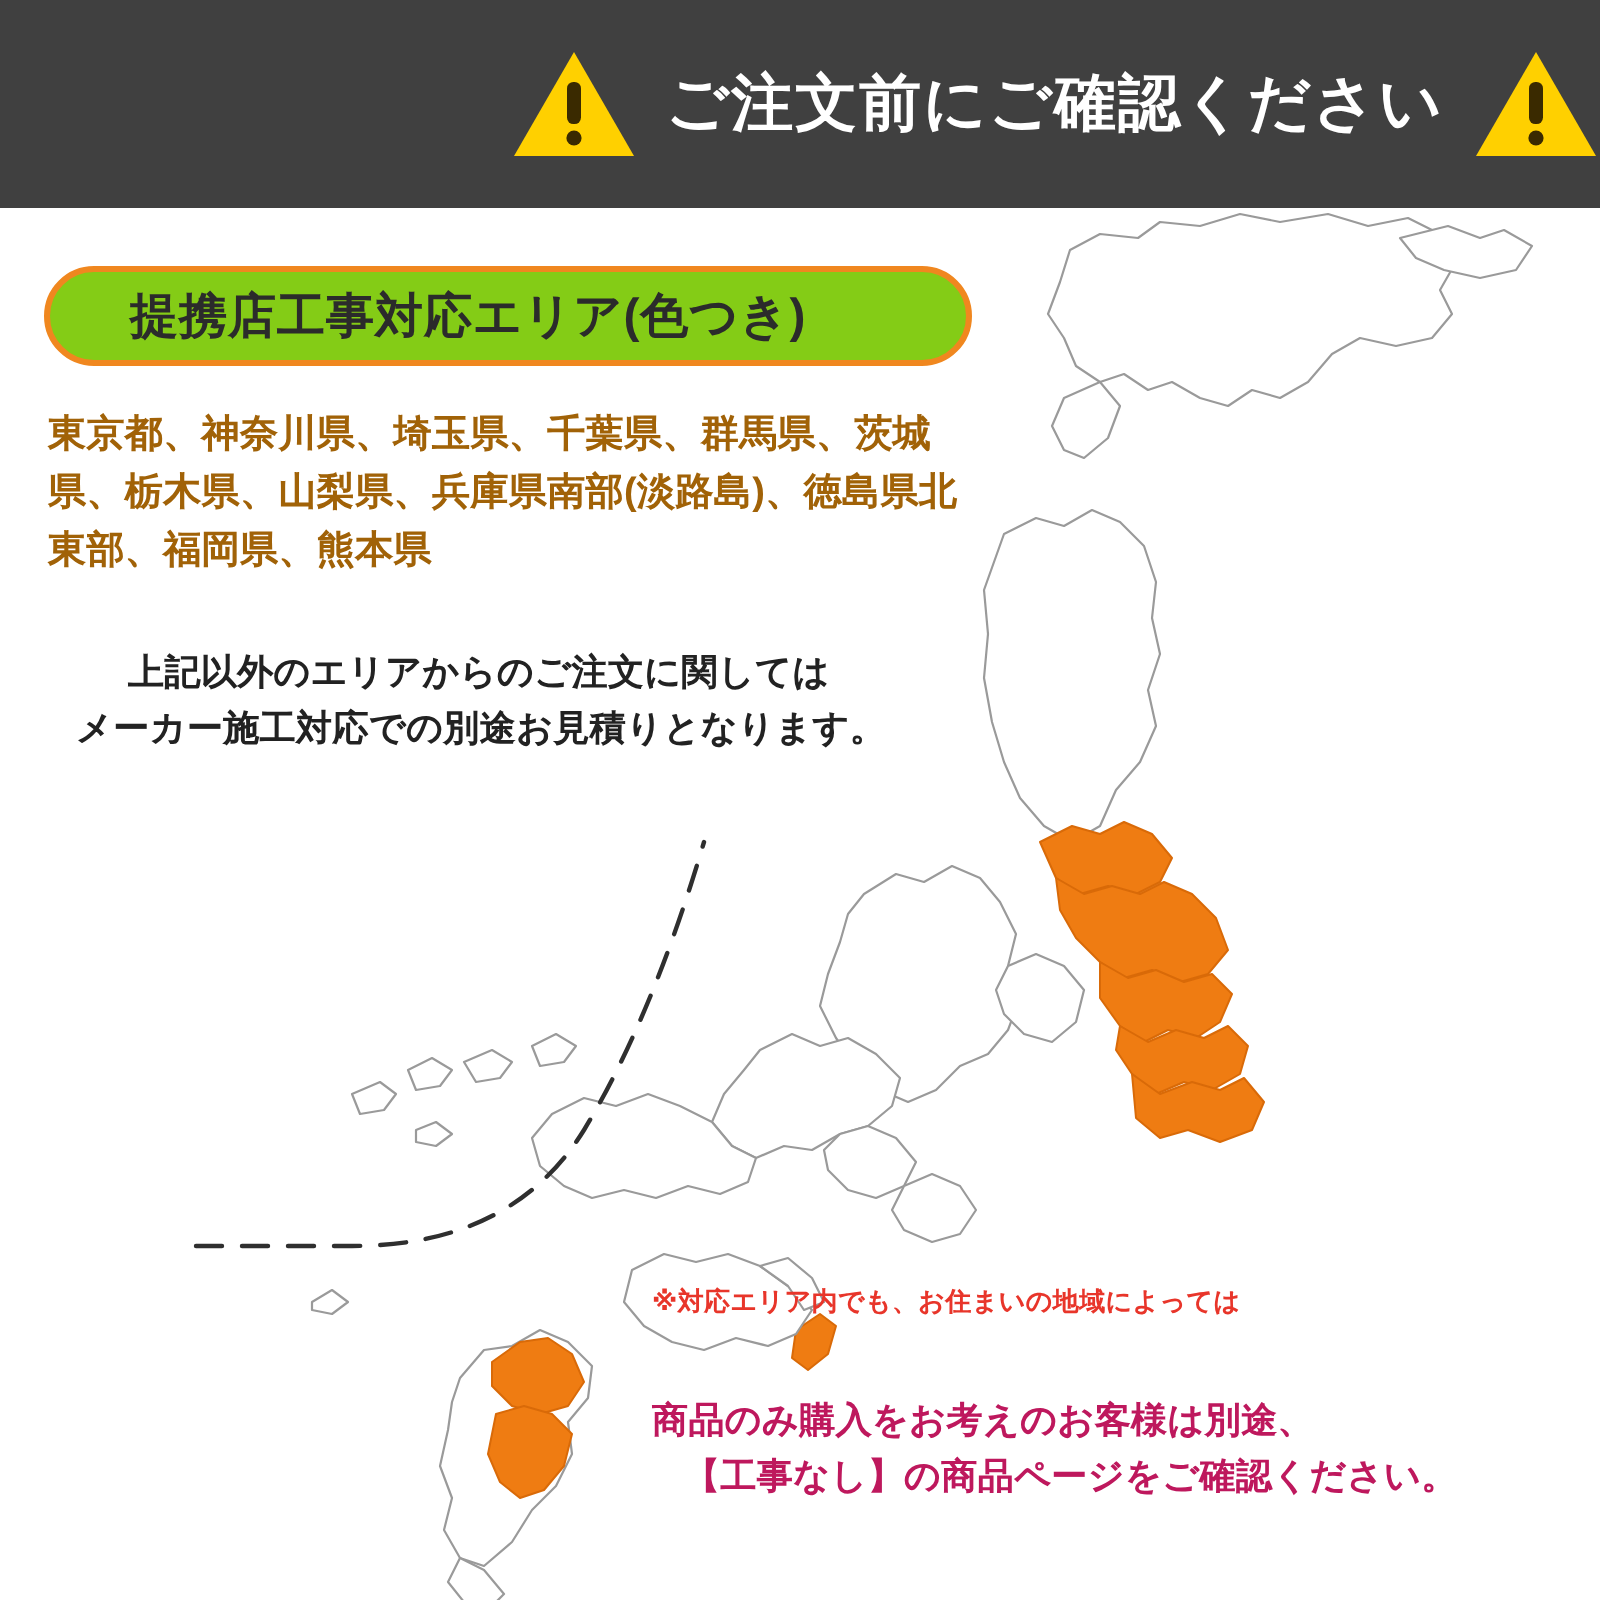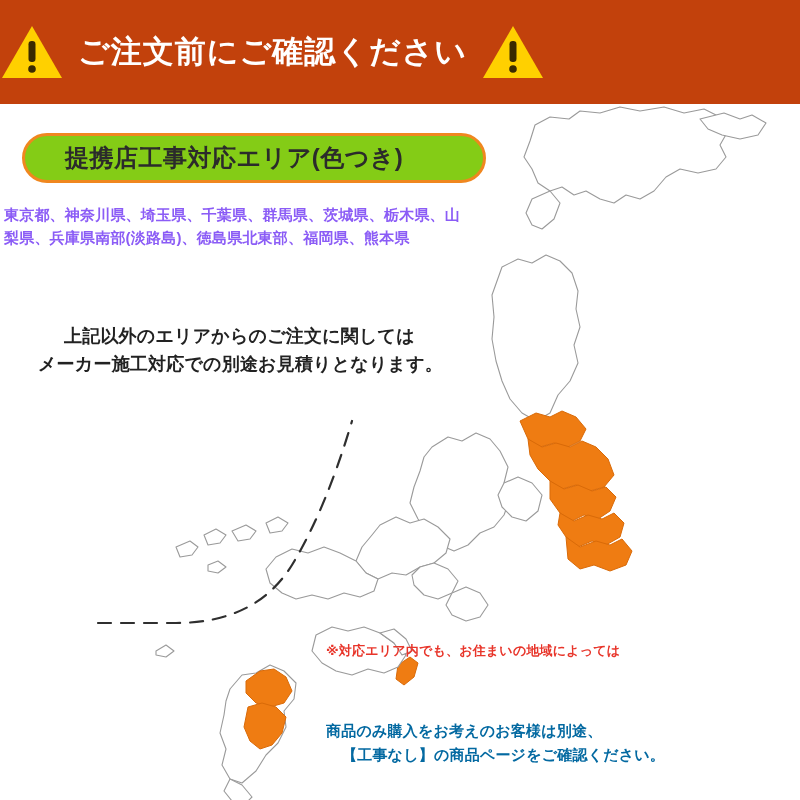--- a/index.html
+++ b/index.html
@@ -18,24 +18,24 @@
     background: #ffffff;
   }
 
   
   .header-band {
     position: absolute;
     top: 0;
     left: 0;
     width: 800px;
     height: 104px;
-    background: #c2410c;
+    background: #404040;
     display: flex;
     align-items: center;
-    justify-content: flex-start;
+    justify-content: flex-end;
     box-sizing: border-box;
   }
   .header-inner {
     display: flex;
     align-items: center;
     gap: 14px;
   }
   .warn-tri {
     position: relative;
     width: 64px;
@@ -71,26 +71,26 @@
     font-size: 24px;
     font-weight: bold;
     color: #2b2b2b;
     letter-spacing: 0.5px;
     white-space: nowrap;
   }
 
   
   .area-list {
     position: absolute;
-    left: 4px;
+    left: 24px;
     top: 204px;
     width: 470px;
-    font-size: 15px;
+    font-size: 19px;
     line-height: 1.52;
-    color: #8b5cf6;
+    color: #a16207;
     font-weight: bold;
     letter-spacing: 0.2px;
   }
 
   .note-block {
     position: absolute;
     left: 30px;
     top: 292px;
     width: 470px;
     font-size: 18px;
@@ -144,26 +144,26 @@
     width: 470px;
     font-size: 13px;
     line-height: 1.58;
     font-weight: bold;
     color: #e8352a;
     letter-spacing: 0.2px;
   }
   .gray-note {
     position: absolute;
     left: 326px;
-    top: 719px;
-    width: 470px;
-    font-size: 15px;
+    top: 696px;
+    width: 470px;
+    font-size: 18px;
     line-height: 1.58;
     font-weight: bold;
-    color: #0369a1;
+    color: #be185d;
     letter-spacing: 0.2px;
   }
   .gray-note .gl2 { padding-left: 16px; }
 </style>
 </head>
 <body>
 
 <div id="page">
 
   <div class="header-band">

